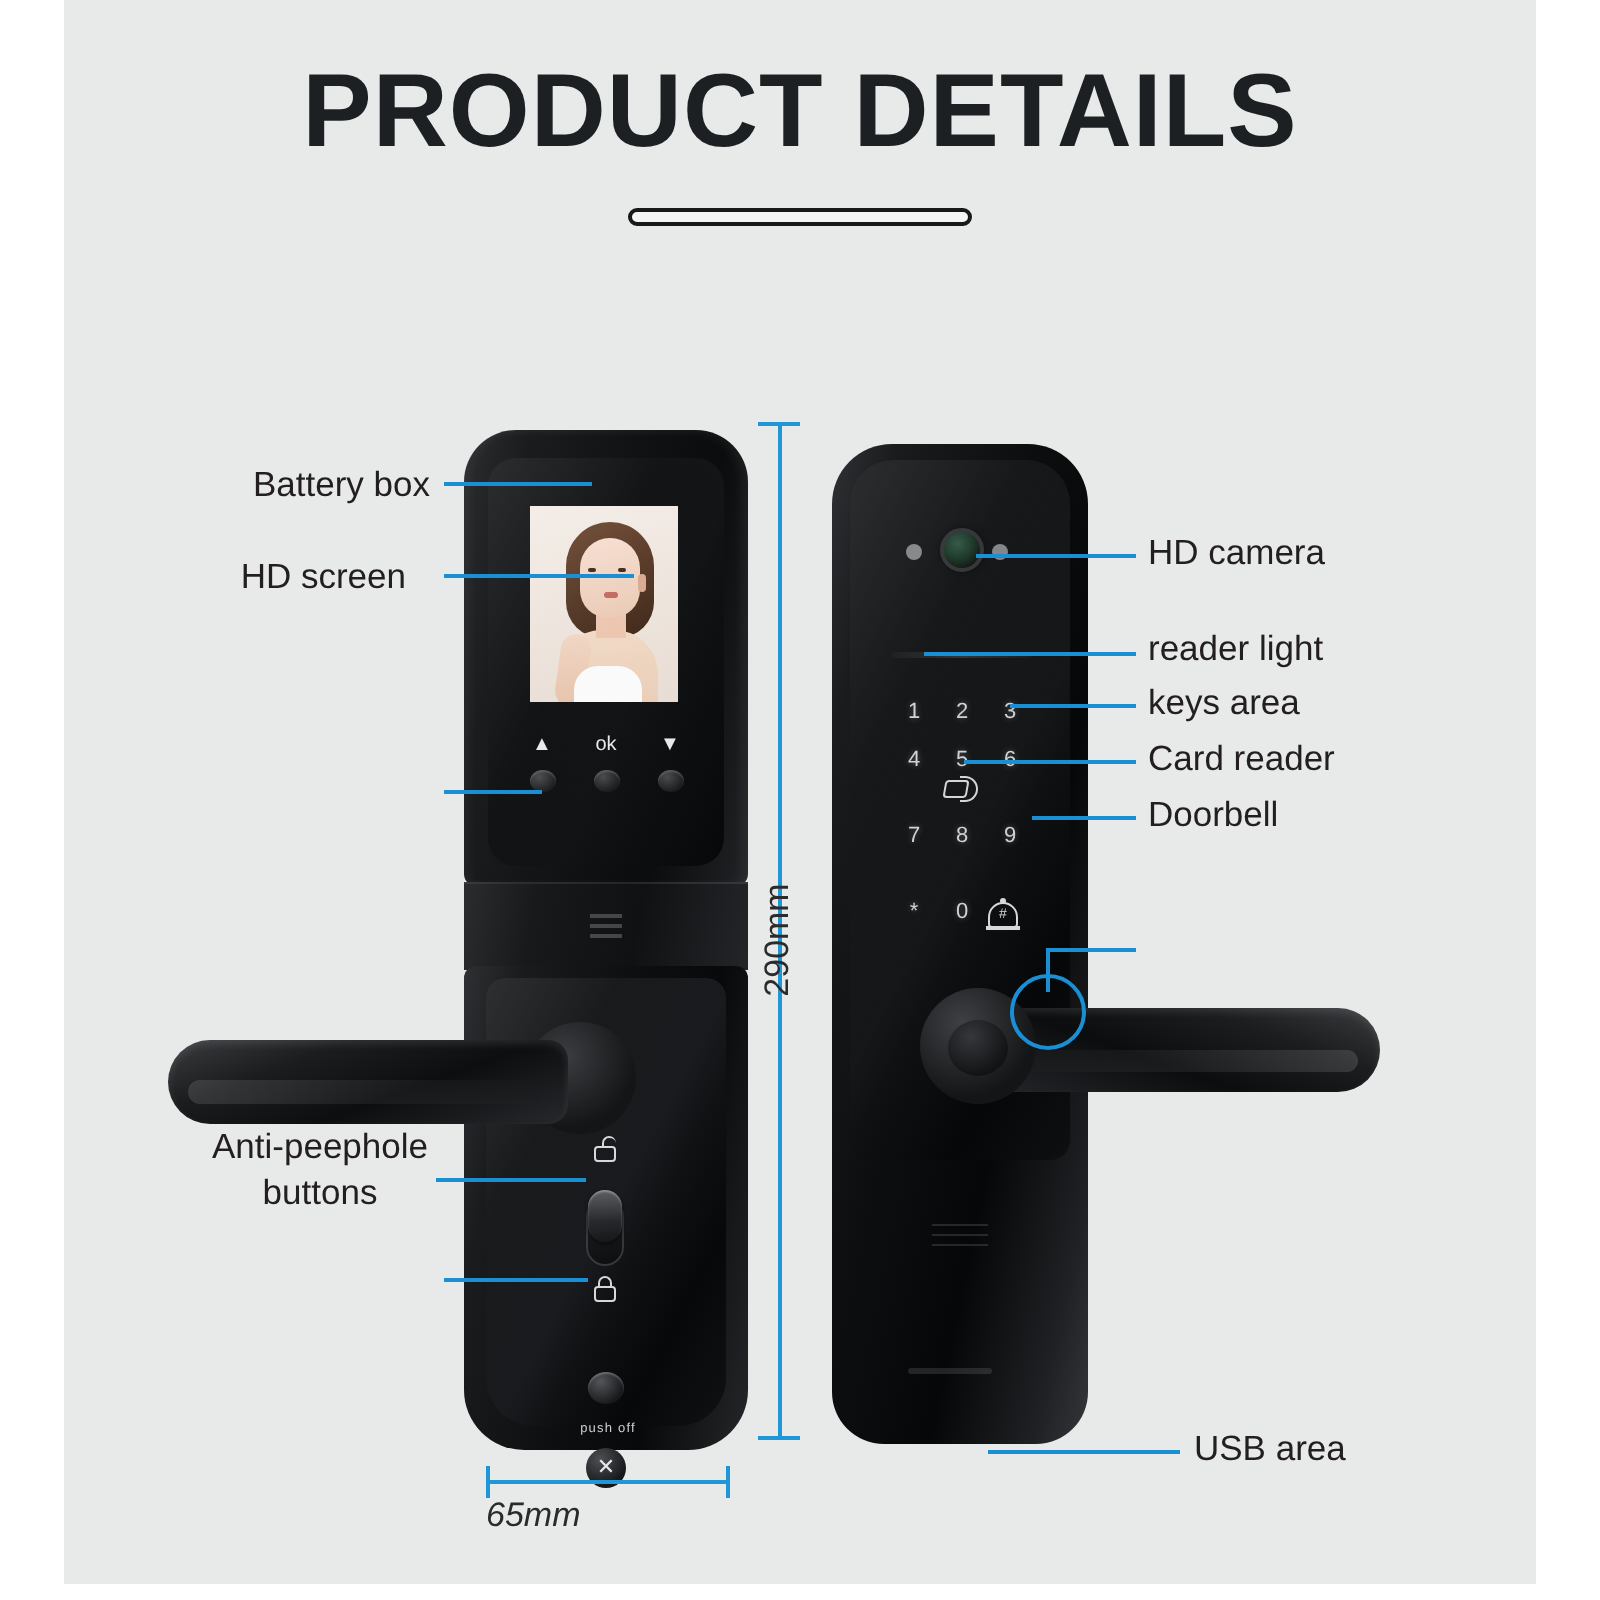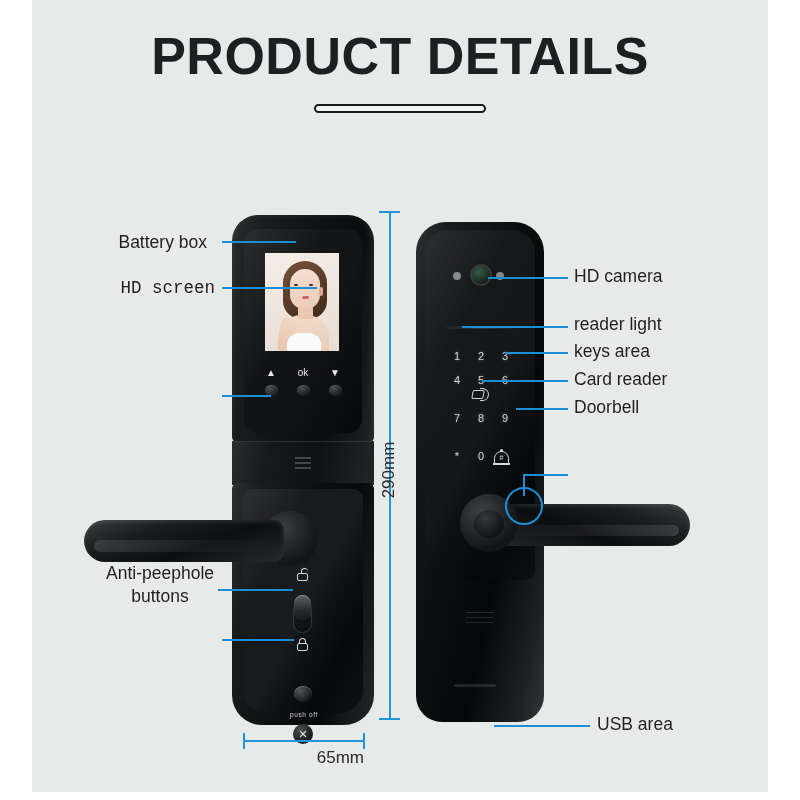--- a/index.html
+++ b/index.html
@@ -496,24 +496,24 @@
       <div class="rgrille"></div>
       <div class="usb-slot"></div>
       <div class="glare" style="left:9px;top:8px;width:110px;height:350px;border-radius:22px 22px 10px 10px;"></div>
     </div>
 
     <div class="handleR"></div>
     <div class="handle-hubR"></div>
     <div class="fp-pad"></div>
   </div>
 
-  <div class="lbl r" style="left:102px; top:231px; width:105px;">Battery box</div>
+  <div class="lbl r" style="left:110px; top:231px; width:105px;">Battery box</div>
   <div class="lead" style="left:222px; top:241px; width:74px;"></div>
 
-  <div class="lbl r" style="left:110px; top:277px; width:105px;font-family:Liberation Mono, monospace;">HD screen</div>
+  <div class="lbl r" style="left:98px; top:277px; width:105px;">HD screen</div>
   <div class="lead" style="left:222px; top:287px; width:95px;"></div>
 
   <div class="lead" style="left:222px; top:395px; width:49px;"></div>
 
   <div class="lbl two" style="left:85px; top:562px;">Anti-peephole buttons</div>
   <div class="lead" style="left:218px; top:589px; width:75px;"></div>
 
   <div class="lead" style="left:222px; top:639px; width:72px;"></div>
 
   <div class="lbl" style="left:574px; top:265px;">HD camera</div>
@@ -539,15 +539,15 @@
   <div class="lead" style="left:494px; top:725px; width:96px;"></div>
 
   <div class="dim-v" style="left:389px; top:211px; height:508px;"></div>
   <div class="dim-tick-h" style="left:379px; top:211px; width:21px;"></div>
   <div class="dim-tick-h" style="left:379px; top:718px; width:21px;"></div>
   <div class="dim-label vert" style="left:354px; top:460px; width:70px; text-align:center;">290mm</div>
 
   <div class="dim-h" style="left:243px; top:740px; width:121px;"></div>
   <div class="dim-tick-v" style="left:243px; top:733px; height:16px;"></div>
   <div class="dim-tick-v" style="left:363px; top:733px; height:16px;"></div>
-  <div class="dim-label" style="left:243px; top:748px; width:121px; text-align:right;">65mm</div>
+  <div class="dim-label" style="left:243px; top:748px; width:121px; text-align:left;font-style:italic;">65mm</div>
 
 </div>
 
 </body></html>

